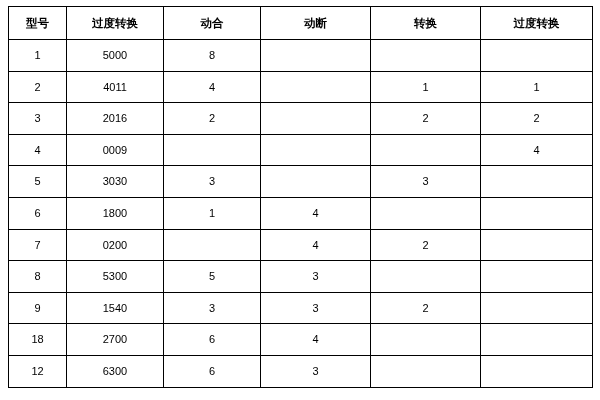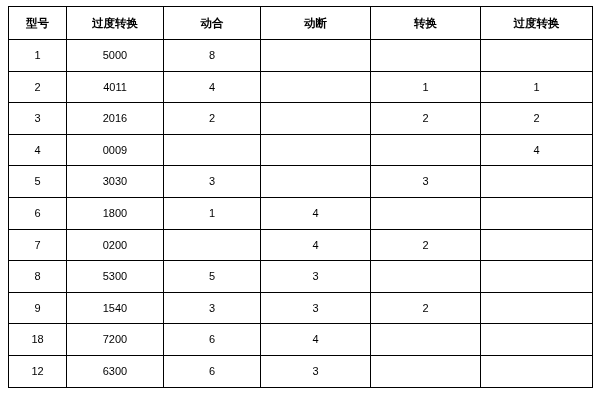--- a/index.html
+++ b/index.html
@@ -144,21 +144,21 @@
       <tr>
         <td>9</td>
         <td>1540</td>
         <td>3</td>
         <td>3</td>
         <td>2</td>
         <td></td>
       </tr>
       <tr>
         <td>18</td>
-        <td>7200</td>
+        <td>2700</td>
         <td>6</td>
         <td>4</td>
         <td></td>
         <td></td>
       </tr>
       <tr>
         <td>12</td>
         <td>6300</td>
         <td>6</td>
         <td>3</td>

